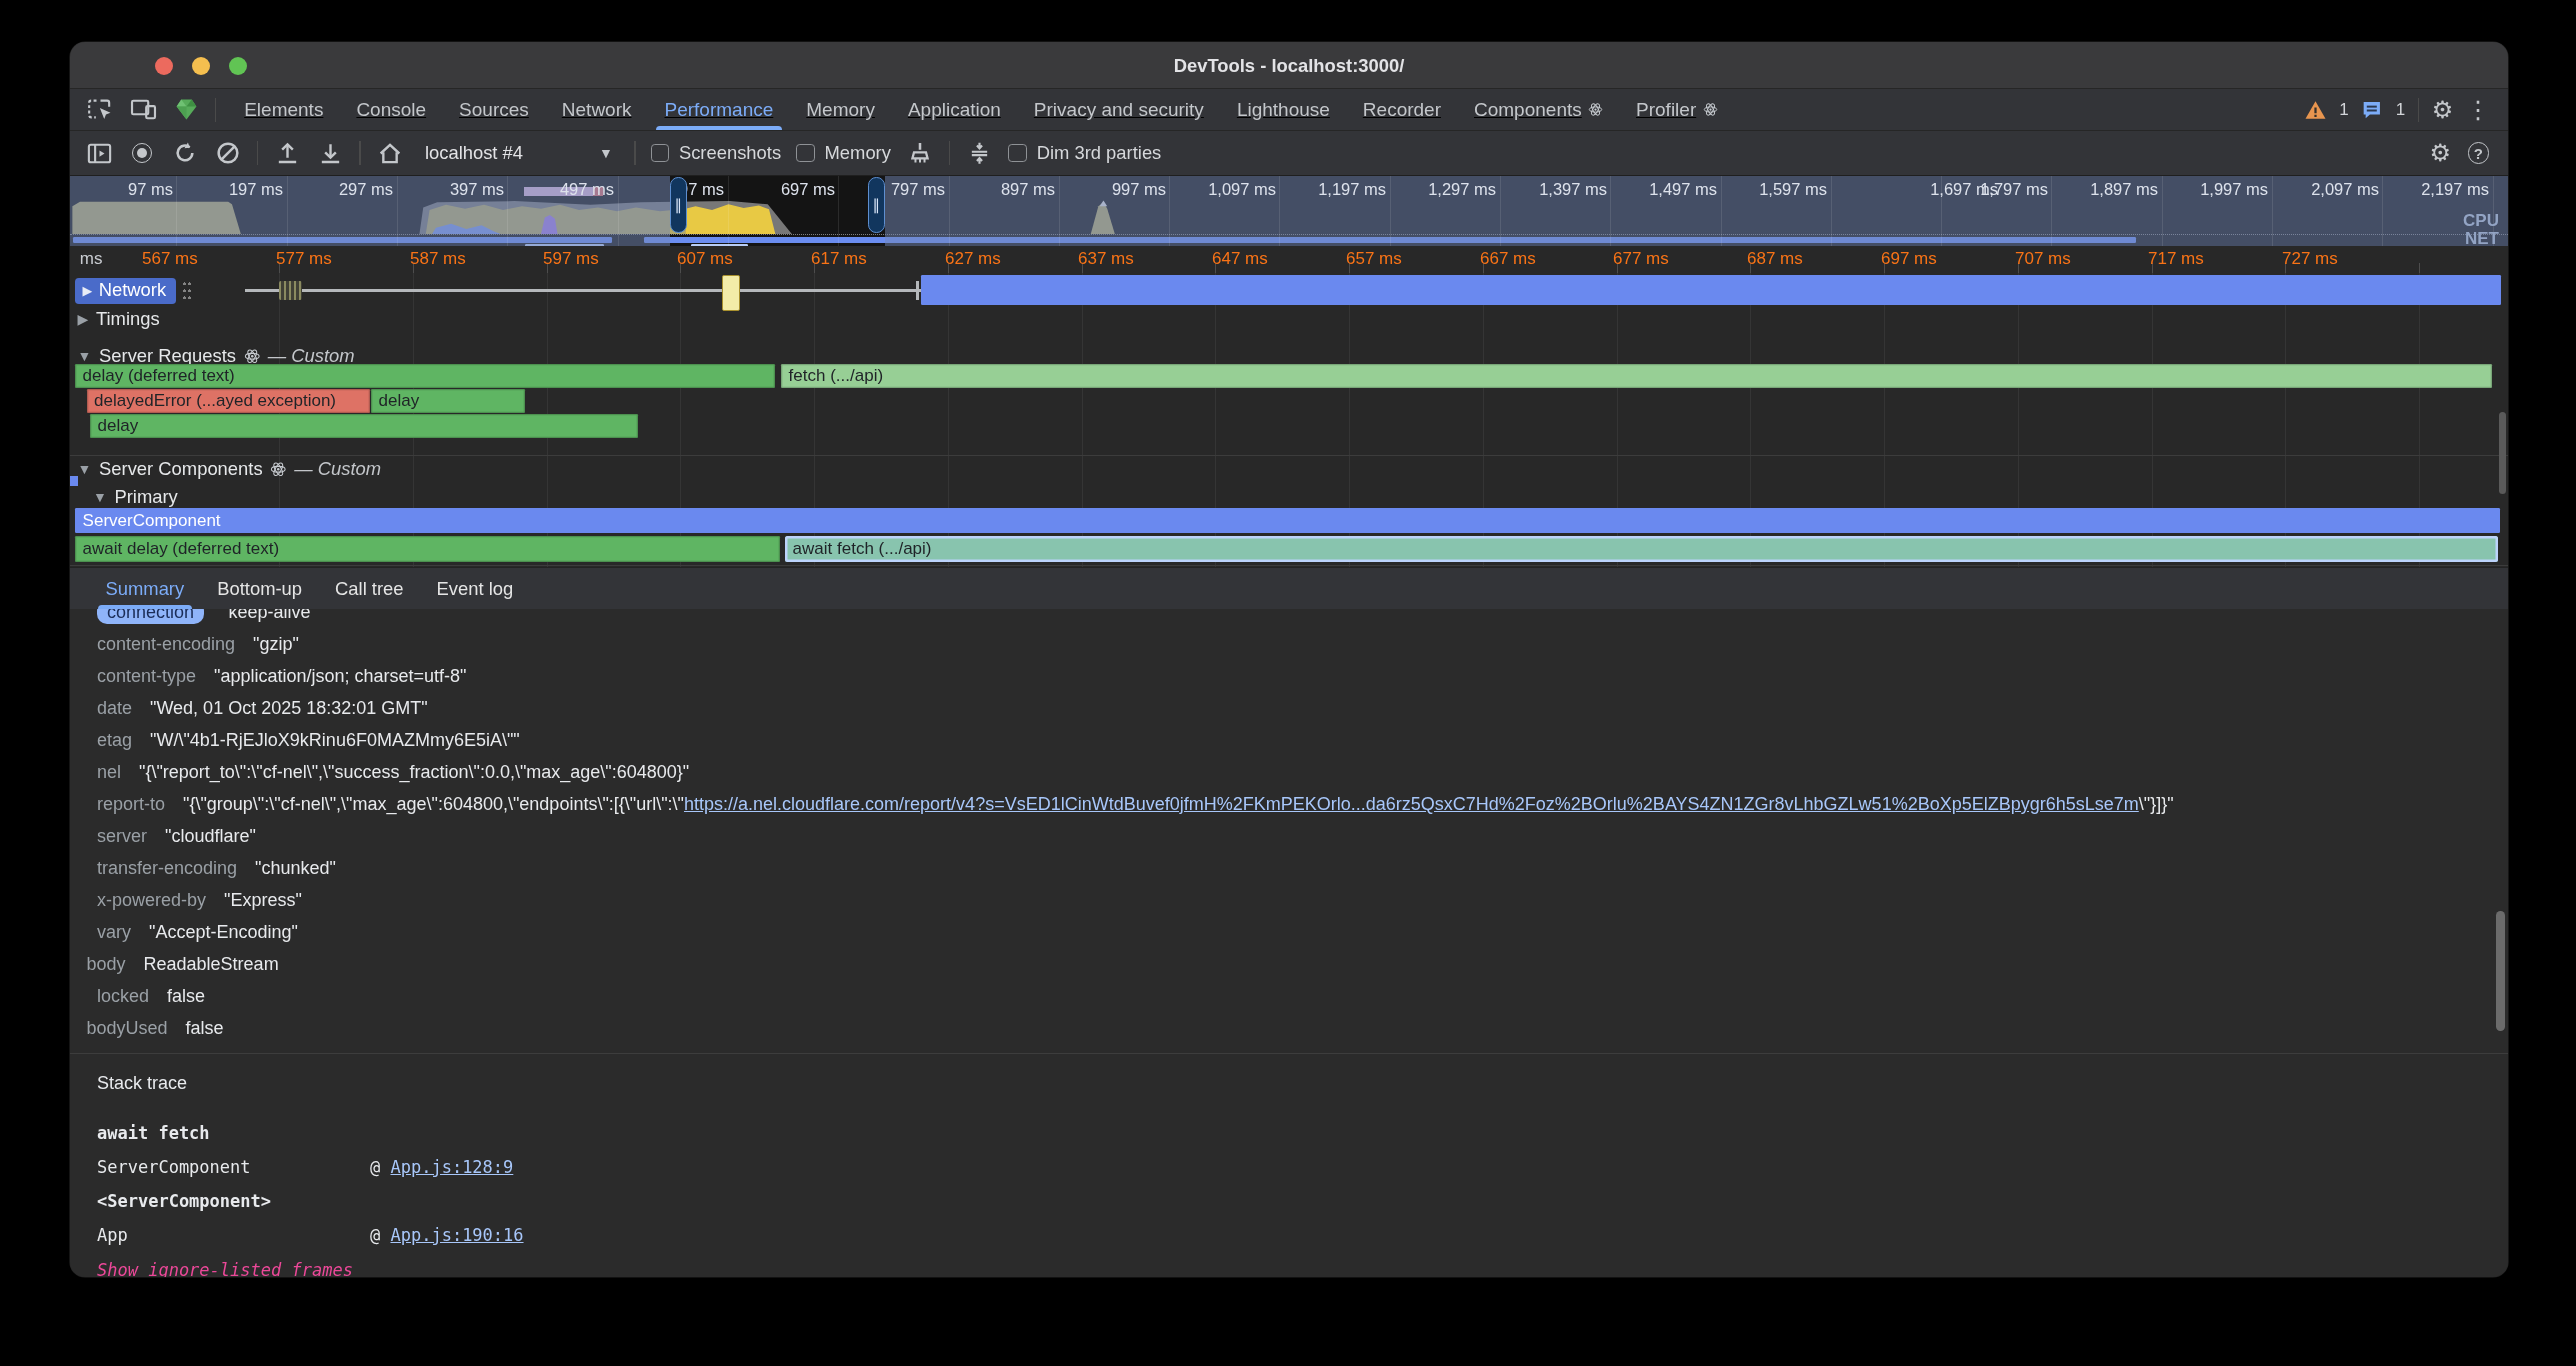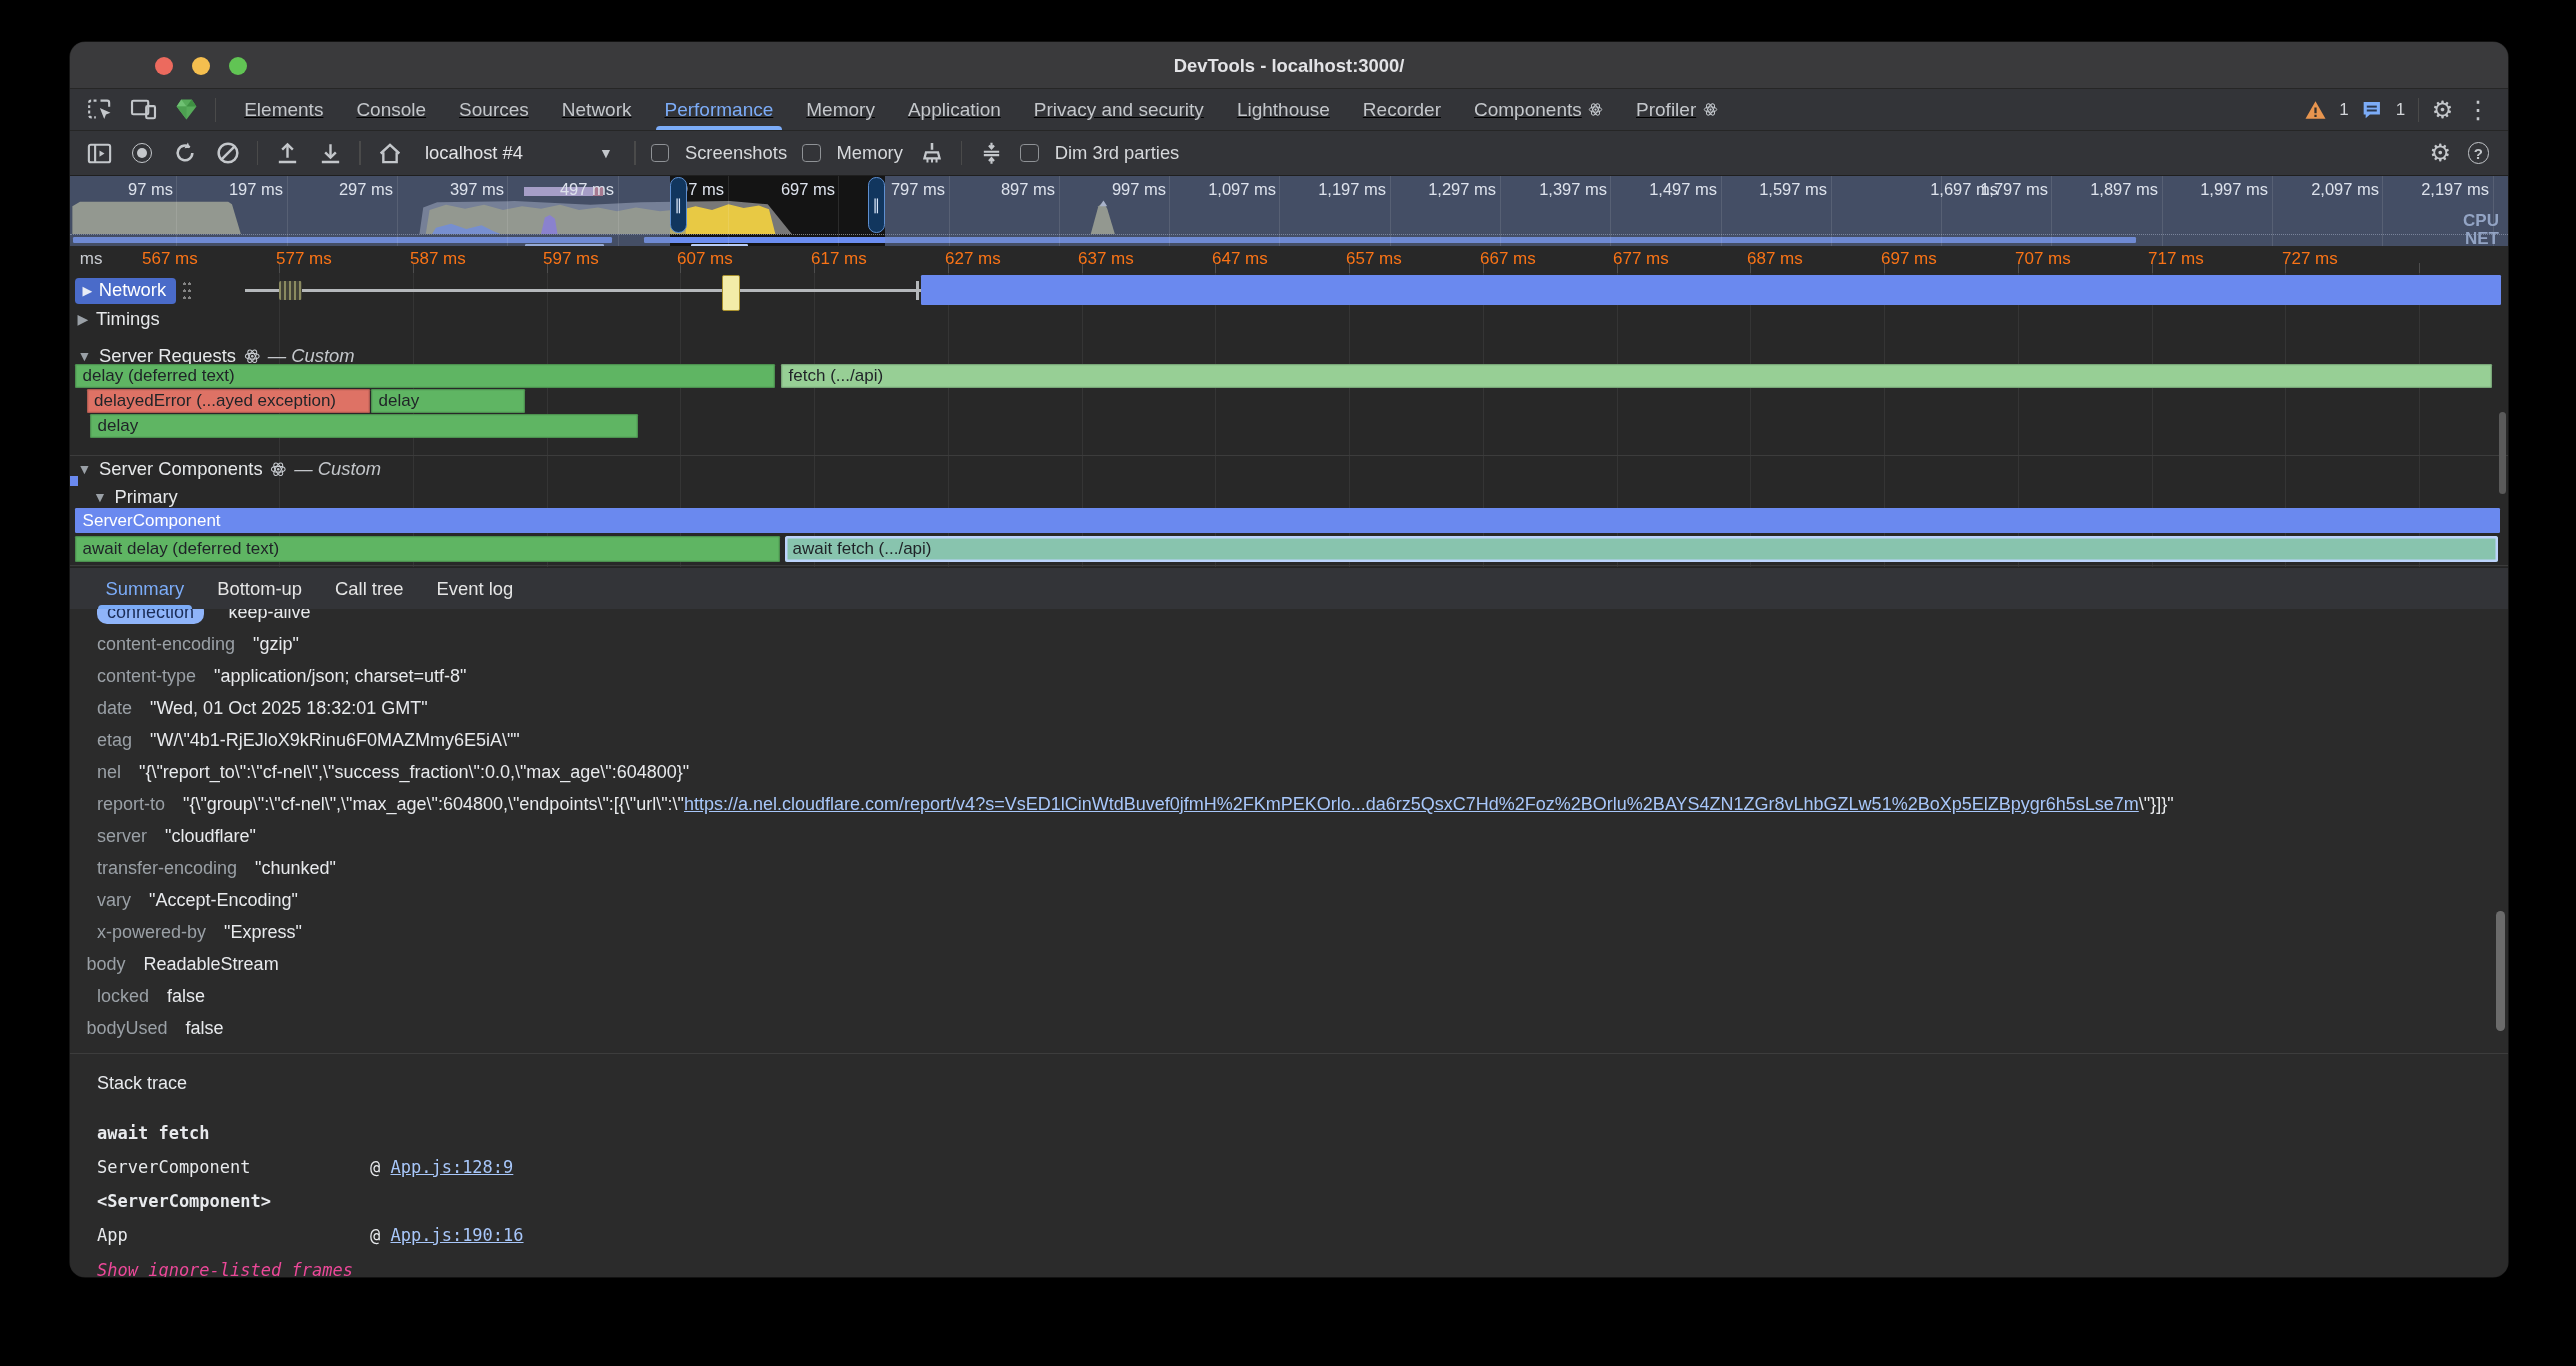--- a/index.html
+++ b/index.html
@@ -35,21 +35,21 @@
 
   
   .toolbar { position:absolute; left:0; top:89px; right:0; height:45px; background:#333438;
     border-bottom:0.6px solid #1f1f1f; display:flex; align-items:center; gap:15px; padding:0 15px; }
   .tbi { display:flex; align-items:center; justify-content:center; width:28px; height:28px; }
   .rec { width:20px; height:20px; border:1.9px solid #c4c7cb; border-radius:50%;
     display:flex; align-items:center; justify-content:center; }
   .rec-in { width:10px; height:10px; background:#c4c7cb; border-radius:50%; }
   .select { display:flex; align-items:center; gap:76px; padding:0 6.3px; color:#e3e3e6; font-size:18.4px; }
   .select .arr { font-size:14px; color:#c4c7cb; }
-  .cbgroup { display:flex; align-items:center; gap:16px; color:#d6d8db; font-size:18.4px; white-space:nowrap; }
+  .cbgroup { display:flex; align-items:center; gap:10px; color:#d6d8db; font-size:18.4px; white-space:nowrap; }
   .cb { width:18.4px; height:18.4px; border:1.9px solid #8f9296; border-radius:3.8px; background:transparent; }
   .tool-right { margin-left:auto; display:flex; align-items:center; gap:16.5px; padding-right:3.8px; }
   .helpc { width:21.6px; height:21.6px; border:1.9px solid #c4c7cb; border-radius:50%; color:#c4c7cb;
     font-size:15px; display:flex; align-items:center; justify-content:center; font-weight:700; }
 
   
   .minimap { position:absolute; left:0; top:134px; right:0; height:70px; background:#141414; overflow:hidden; }
   .mm-grid { position:absolute; top:0; bottom:0; width:0.6px; background:rgba(255,255,255,0.10); z-index:5; }
   .mm-label { position:absolute; top:3.8px; width:127px; text-align:right; color:#dde2ec;
     font-size:16.5px; z-index:6; white-space:nowrap; }
@@ -615,26 +615,26 @@
         </div>
         <div class="prop">
           <span class="pkey">server</span>
           <span class="pval">"cloudflare"</span>
         </div>
         <div class="prop">
           <span class="pkey">transfer-encoding</span>
           <span class="pval">"chunked"</span>
         </div>
         <div class="prop">
+          <span class="pkey">x-powered-by</span>
+          <span class="pval">"Express"</span>
+        </div>
+        <div class="prop">
           <span class="pkey">vary</span>
           <span class="pval">"Accept-Encoding"</span>
-        </div>
-        <div class="prop">
-          <span class="pkey">x-powered-by</span>
-          <span class="pval">"Express"</span>
         </div>
         <div class="prop outdent">
           <span class="pkey">body</span>
           <span class="pval">ReadableStream</span>
         </div>
         <div class="prop">
           <span class="pkey">locked</span>
           <span class="pval">false</span>
         </div>
         <div class="prop outdent">

